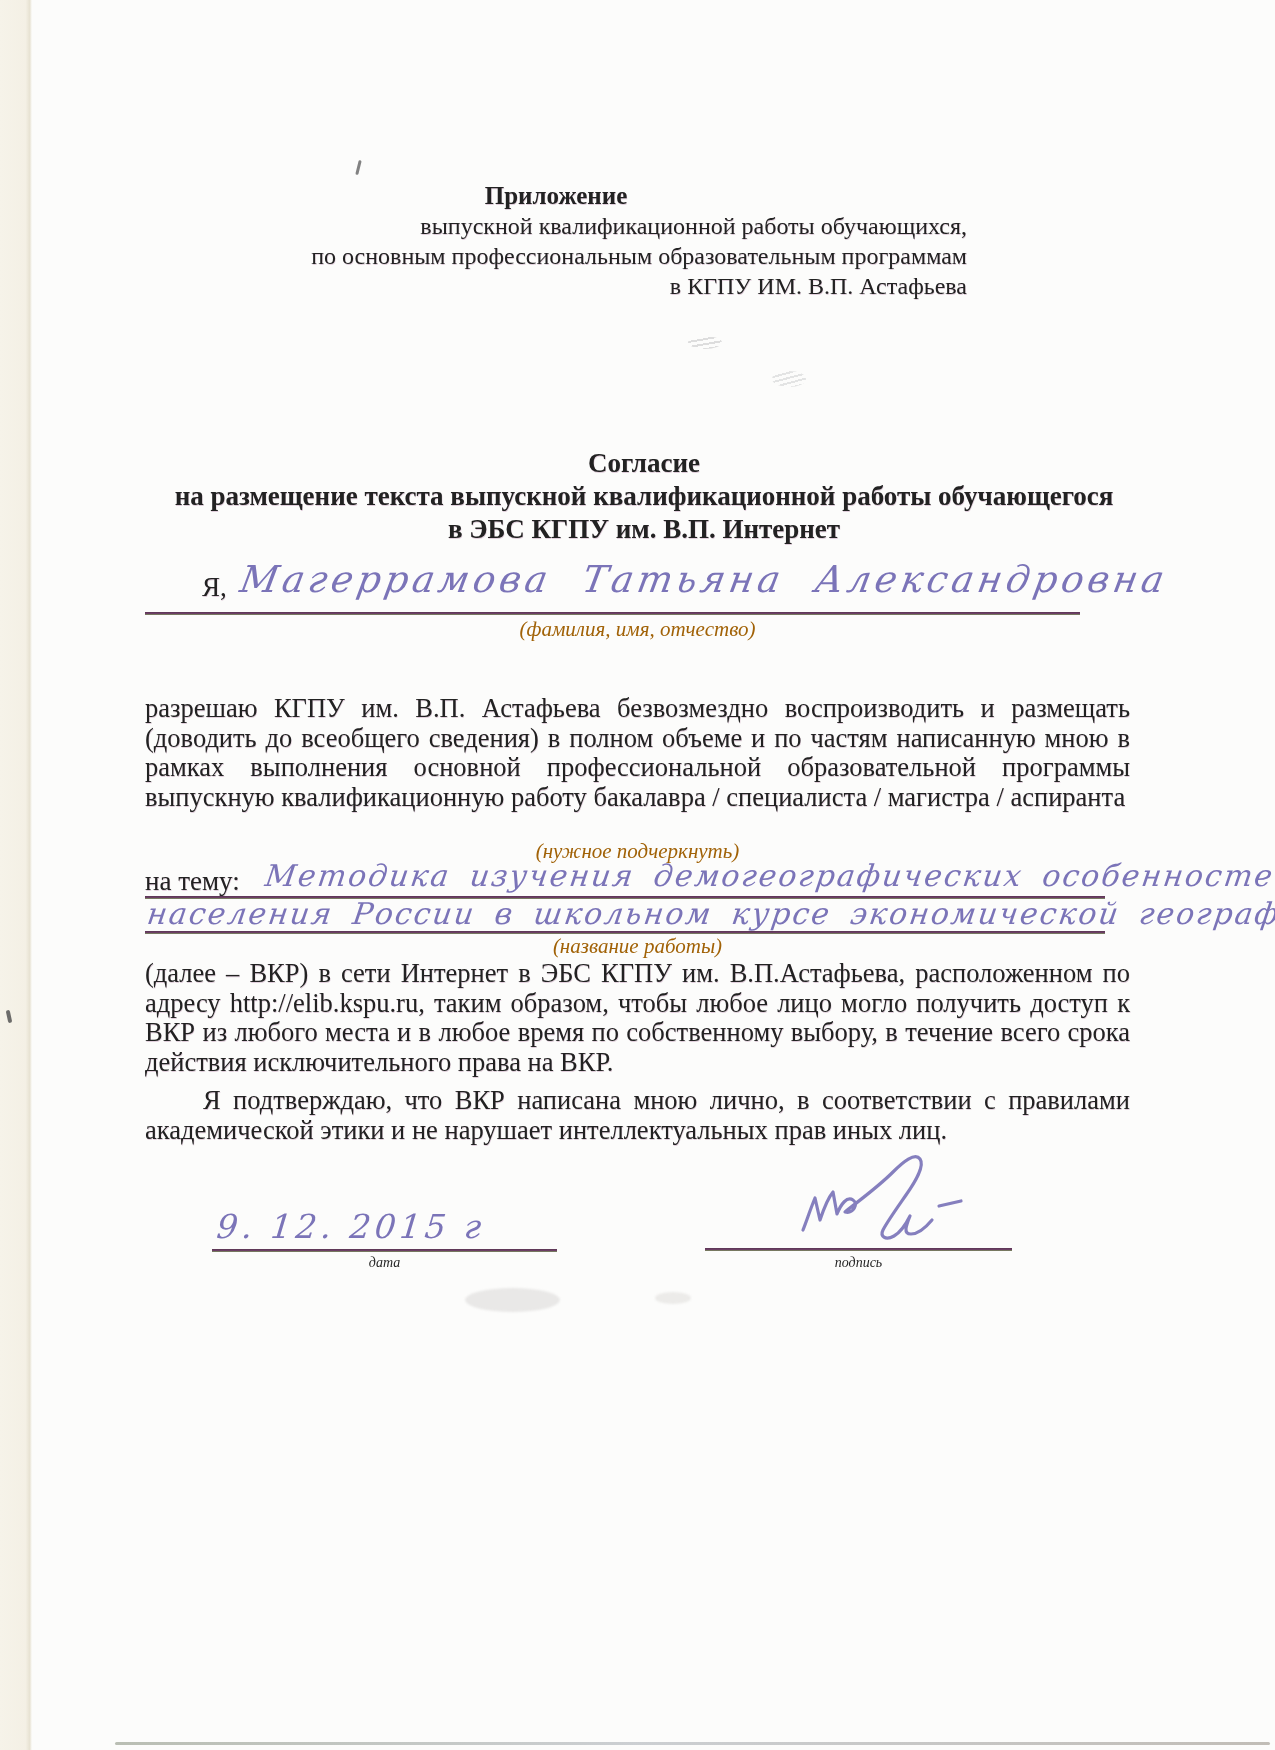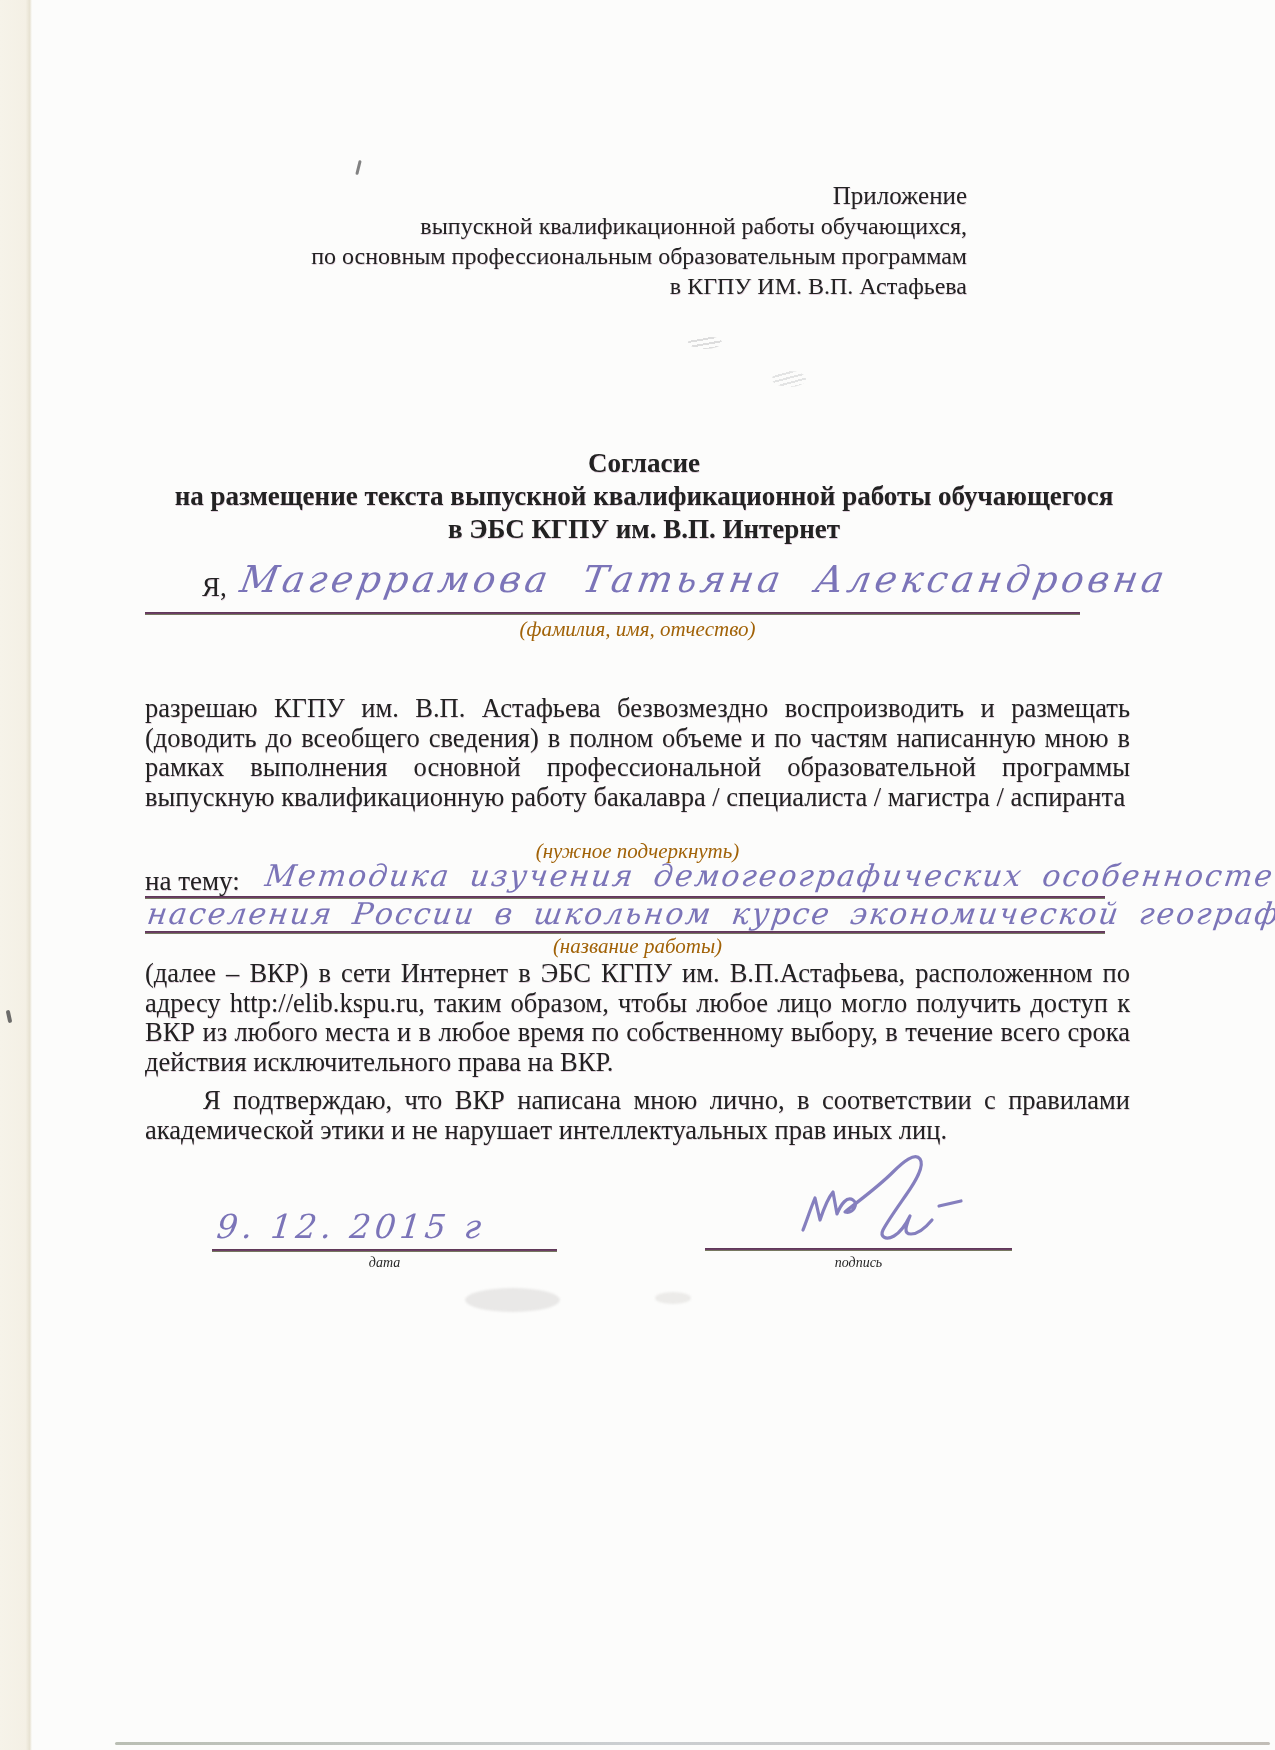--- a/index.html
+++ b/index.html
@@ -23,21 +23,21 @@
   .scanner-line {
     position:absolute; left:115px; top:1742px; width:1155px; height:3px;
     background:linear-gradient(90deg, rgba(105,115,92,0.45), rgba(92,102,115,0.30) 45%, rgba(112,102,88,0.42));
     border-radius:2px;
   }
 
   .header {
     position:absolute; top:181px; left:145px; width:822px;
     text-align:right; font-size:24px; line-height:30px;
   }
-  .header .hl-bold { font-weight:normal; font-size:25px; }
+  .header .hl-bold { font-weight:bold; font-size:25px;text-align:center; }
 
   .title {
     position:absolute; top:447px; left:8px; width:1272px;
     text-align:center; font-weight:bold; font-size:27px; line-height:33px;
   }
 
   
   .hw {
     font-family:"DejaVu Serif", serif;
     font-style:italic;

